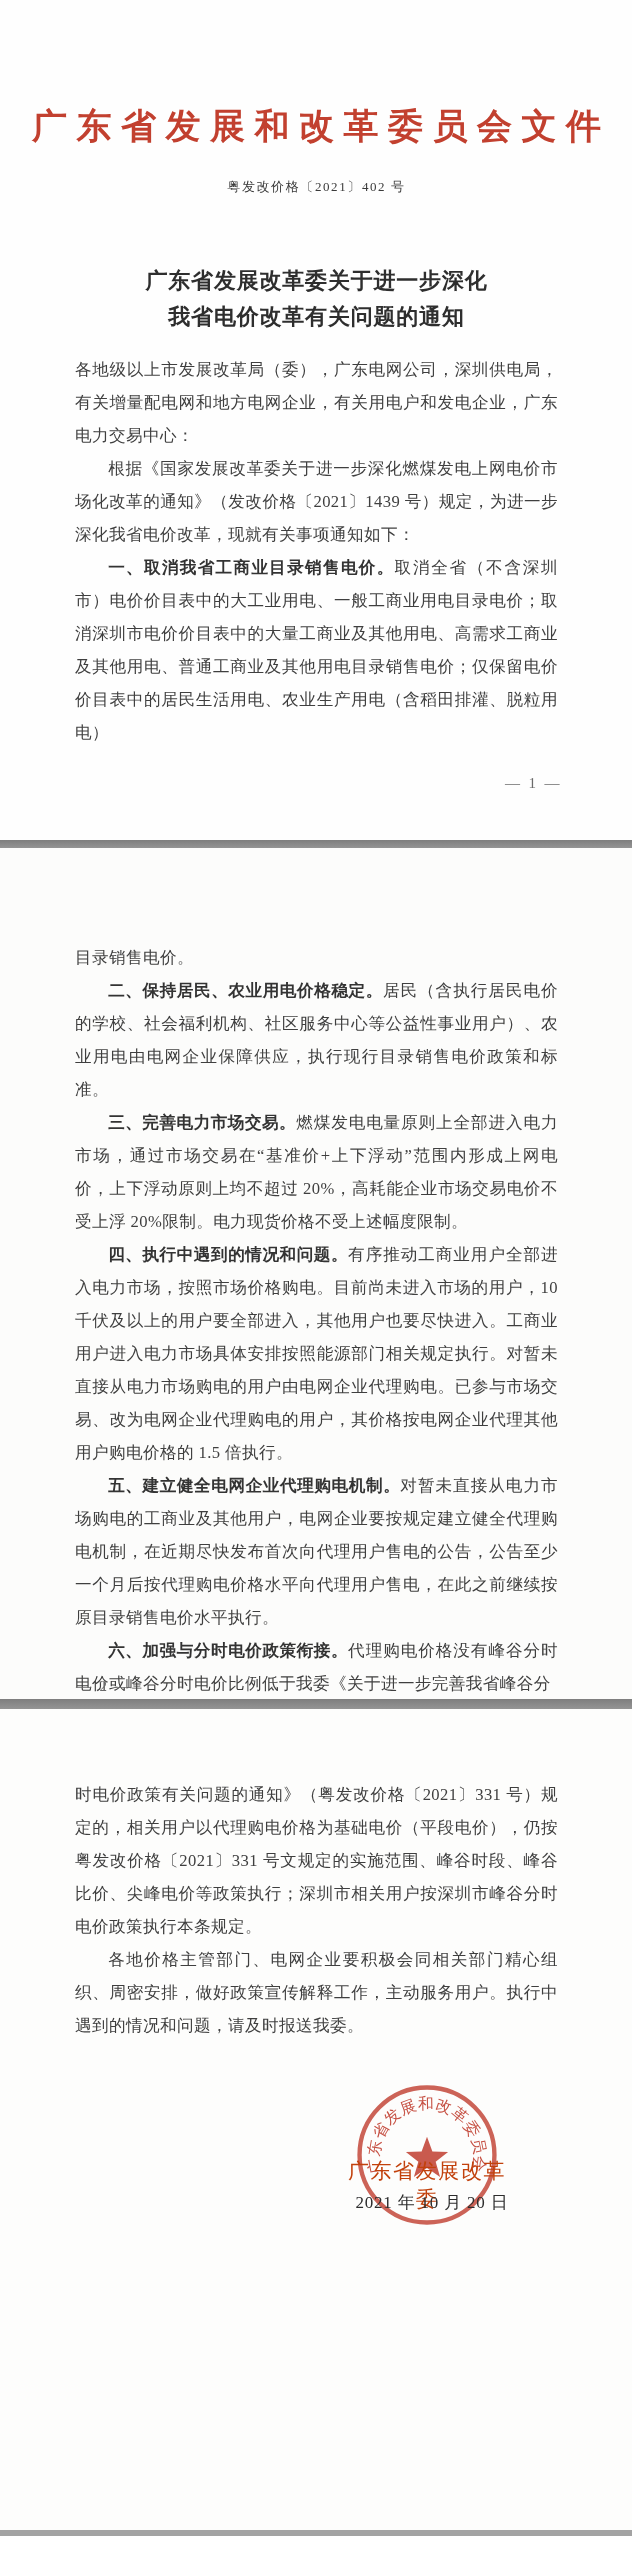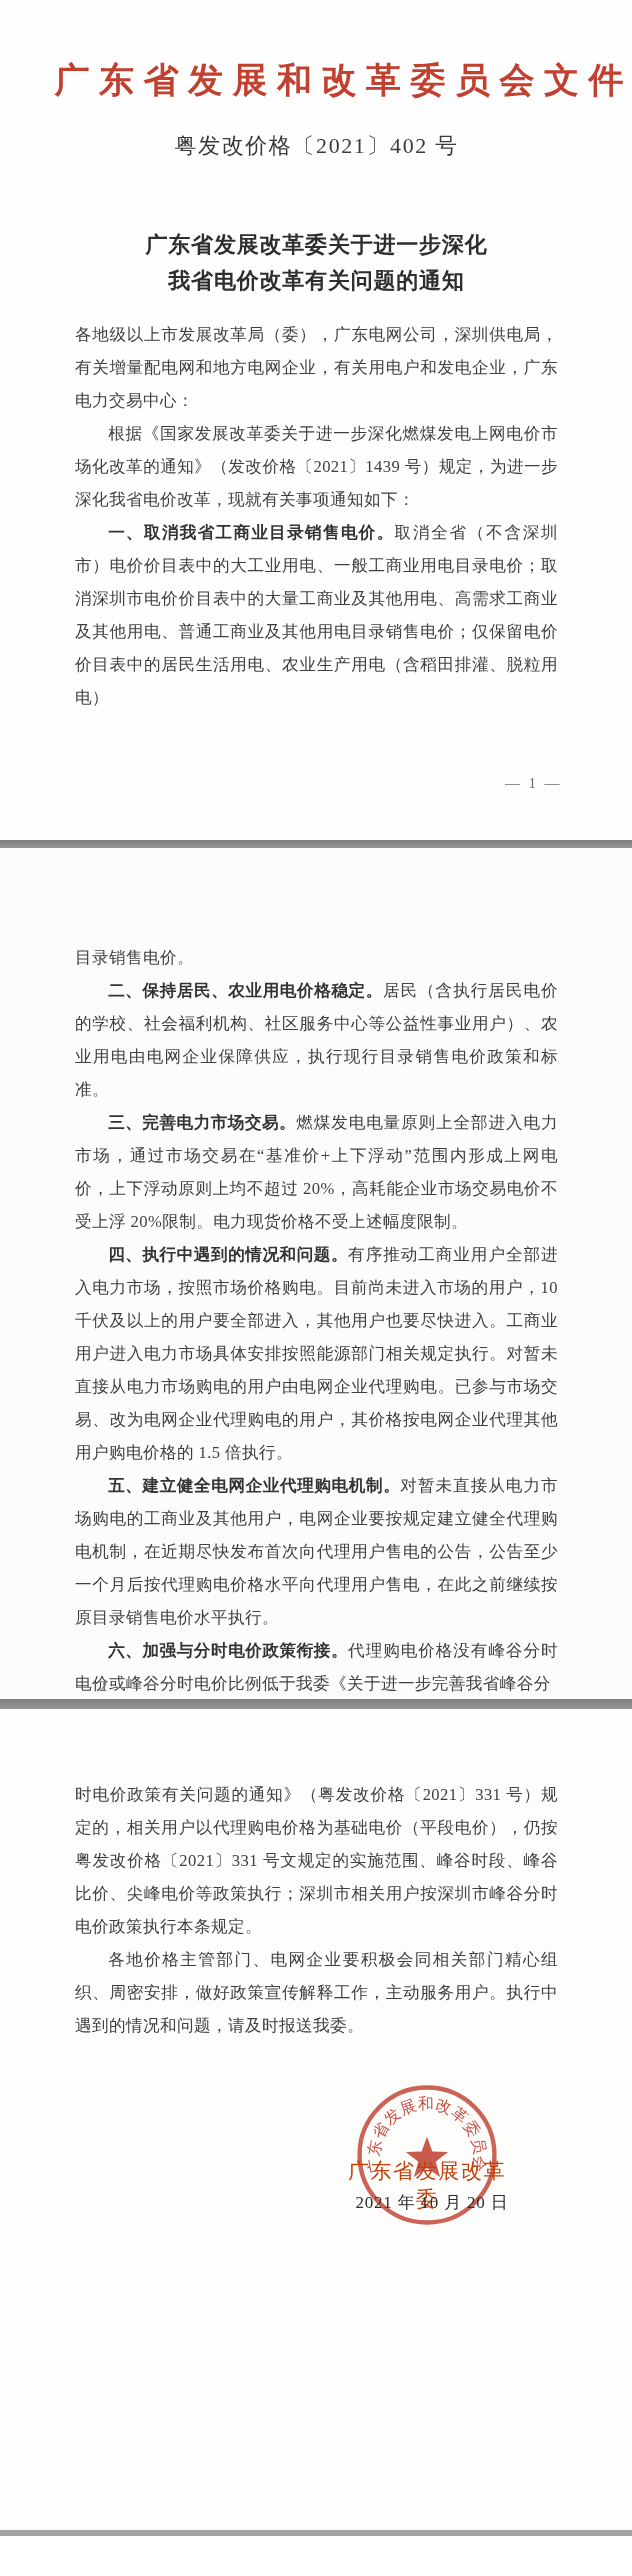--- a/index.html
+++ b/index.html
@@ -21,31 +21,31 @@
     background: linear-gradient(#7e7e7e, #949494);
   }
   .page-edge.edge-2 { height: 9.5px; }
   .bottom-edge {
     position: absolute; bottom: 0; left: 0;
     width: 633px; height: 5.5px; background: #a3a3a3;
   }
 
   
   .red-header {
-    margin: 0; padding-top: 63px;
-    text-align: right;
+    margin: 0; padding-top: 109px;
+    text-align: center;
     font-size: 35px; line-height: 1.0;
     font-weight: bold;
     letter-spacing: 9.5px; text-indent: 9.5px;
     color: #c2402f;
   }
   .doc-number {
     margin-top: 35px;
     text-align: center;
-    font-size: 22px; line-height: 1.2;
+    font-size: 13px; line-height: 1.2;
     letter-spacing: 1.6px;
     color: #3a3a3a;
   }
   .notice-title {
     margin-top: 68px;
     text-align: center;
     font-size: 22px; line-height: 36px;
     font-weight: bold;
     letter-spacing: 0.8px;
     color: #2e2e2e;

